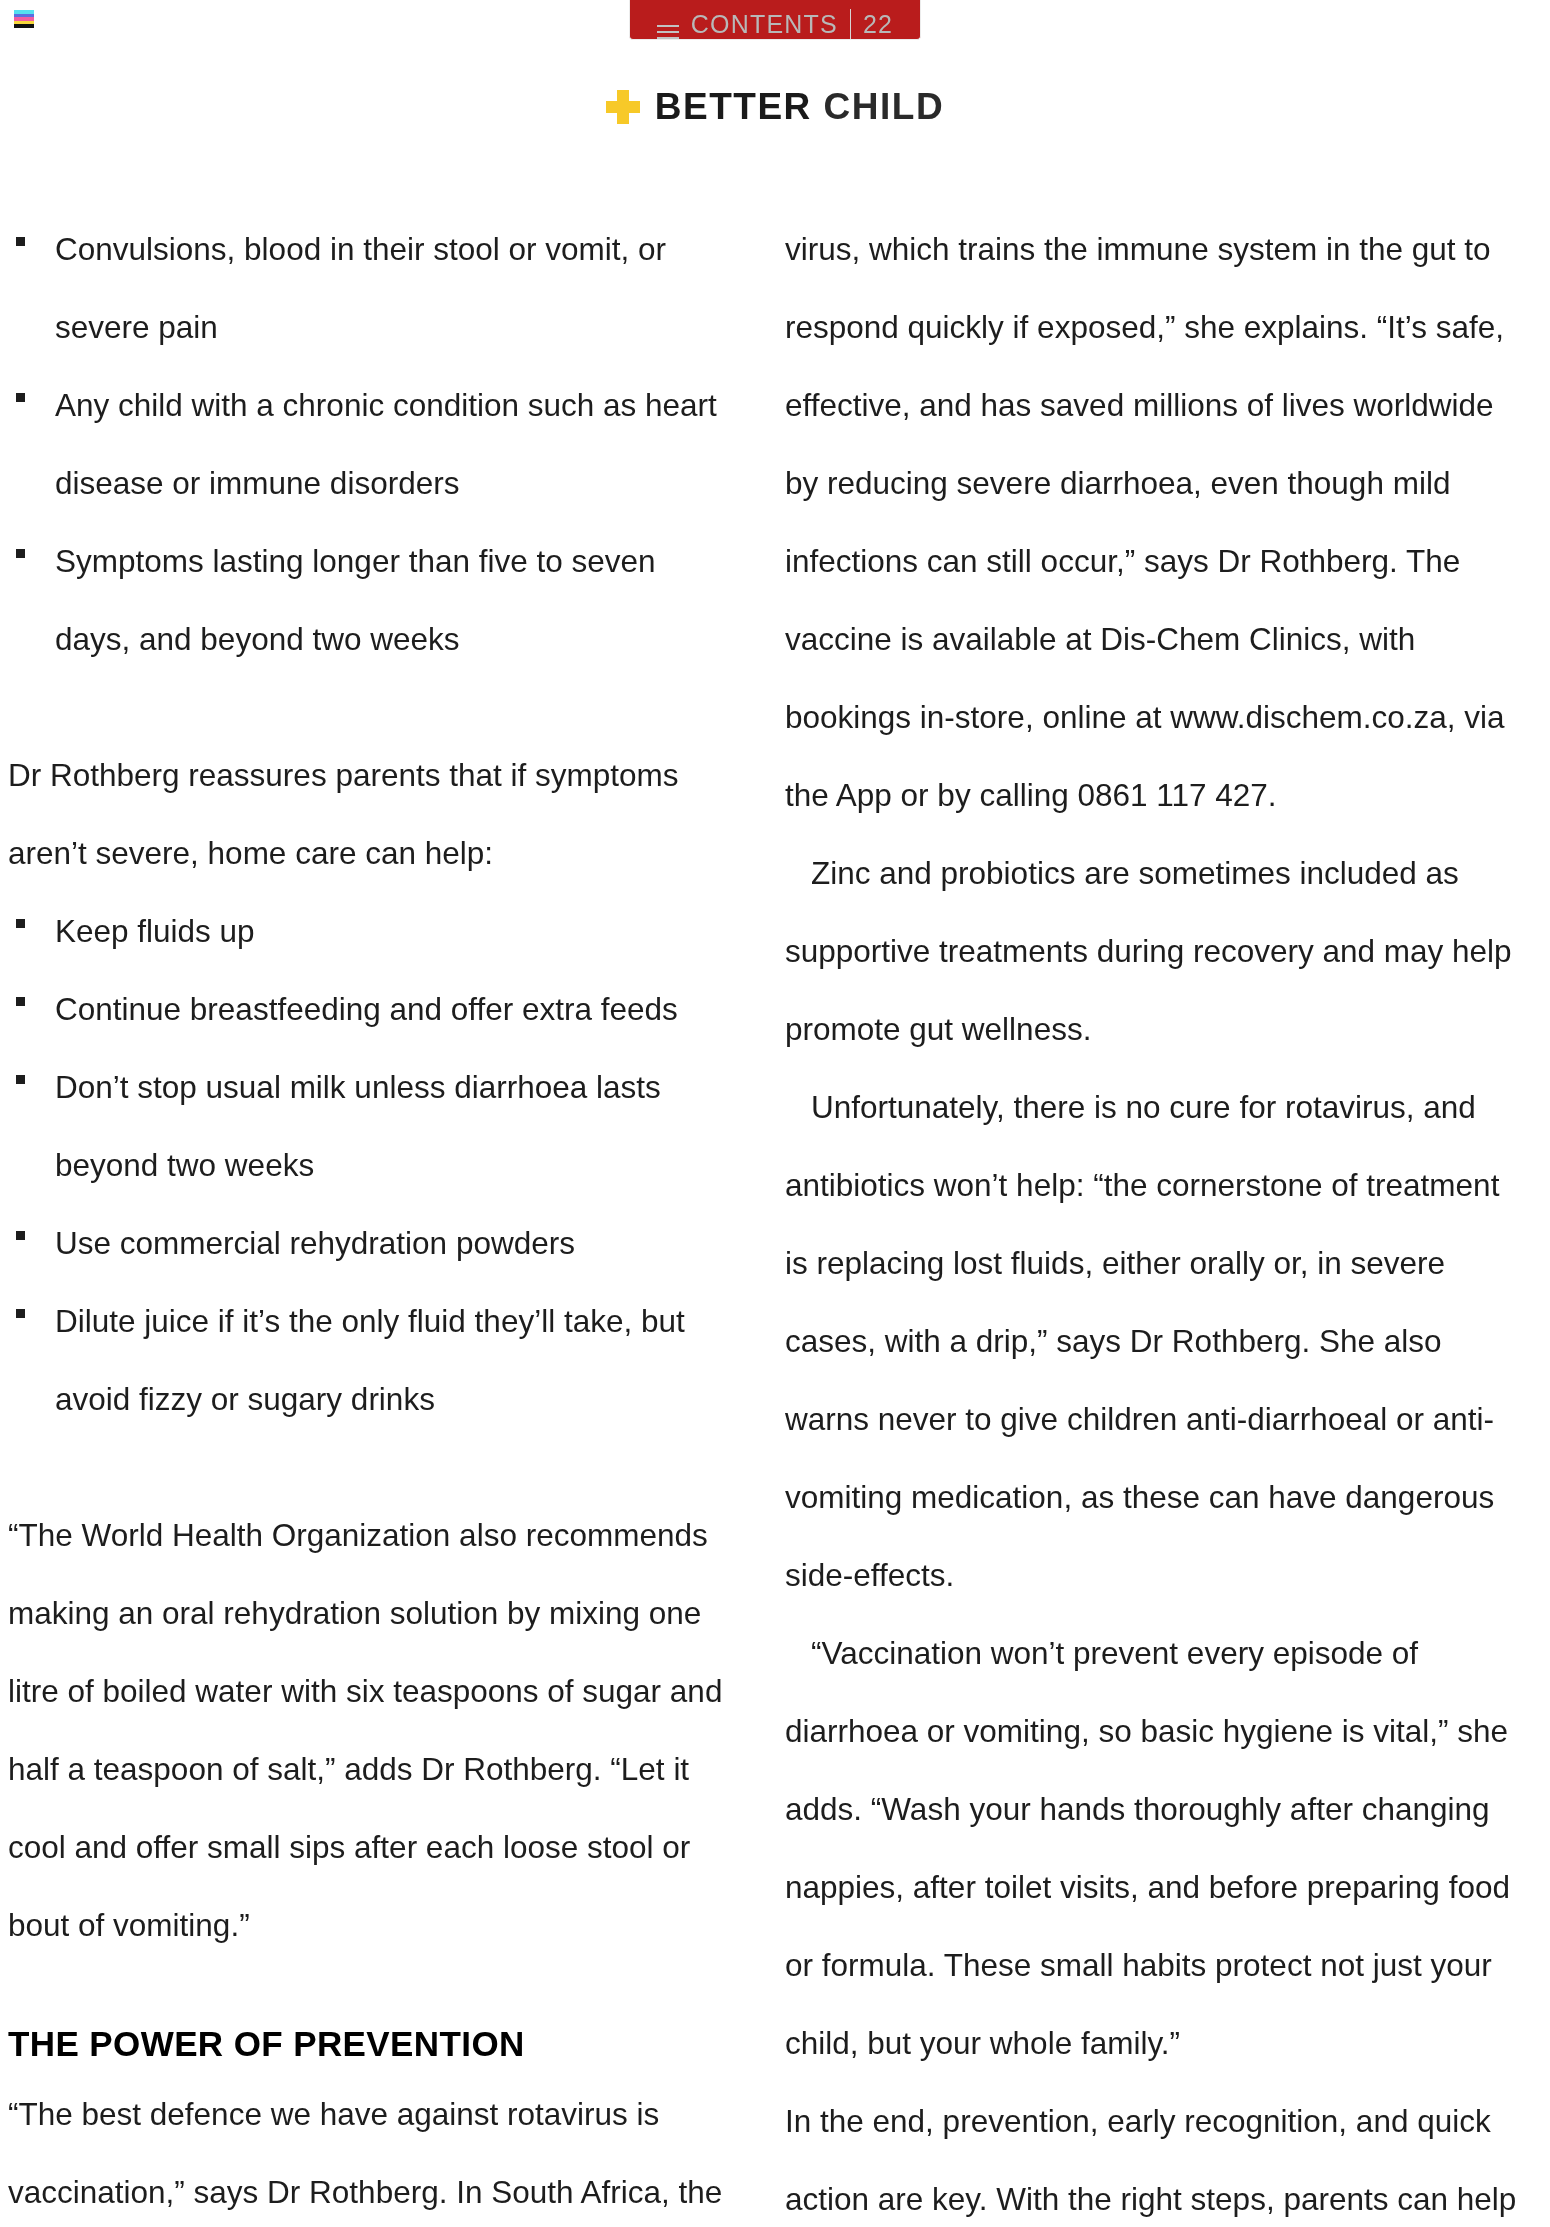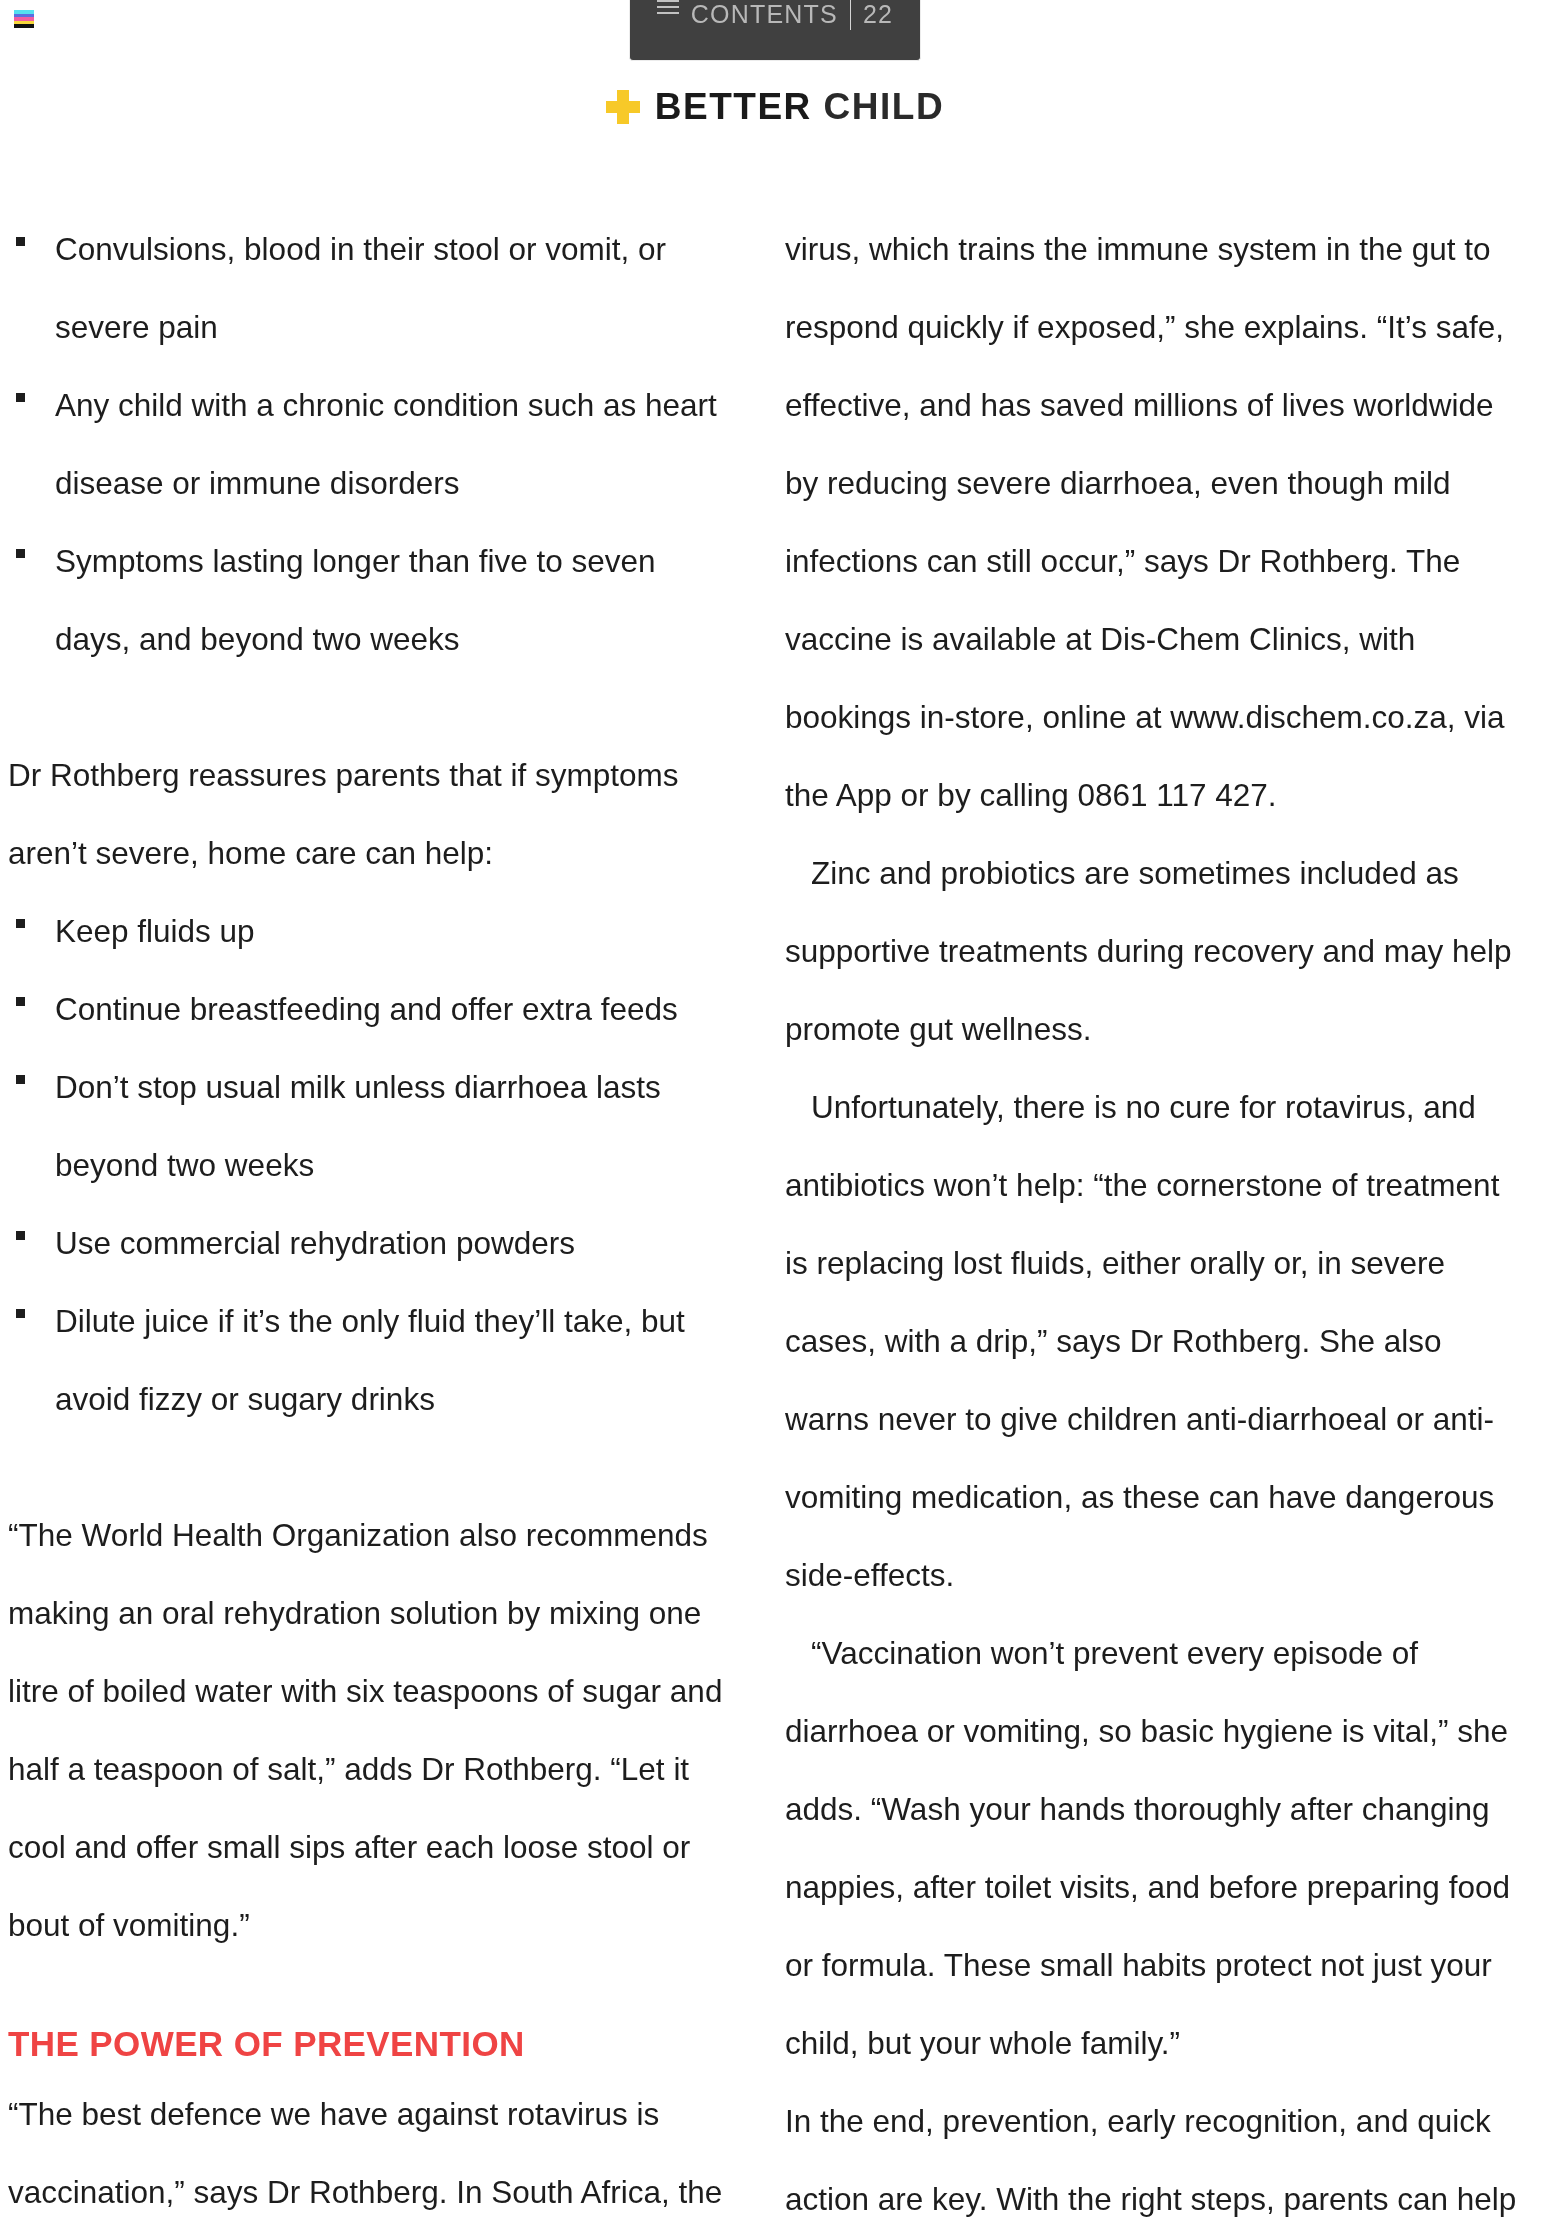--- a/index.html
+++ b/index.html
@@ -26,27 +26,27 @@
   }
   .reg-marker span { display: block; width: 100%; flex: 1 1 auto; }
 
   
   .contents-tab {
     position: absolute;
     top: 0;
     left: 50%;
     transform: translateX(-50%);
     width: 292px;
-    height: 61px;
-    background: #404040;
+    height: 40px;
+    background: #b91c1c;
     border: 1px solid #ececec;
     border-top: none;
     border-radius: 0 0 4px 4px;
     display: flex;
-    align-items: flex-start;
+    align-items: flex-end;
     justify-content: center;
     gap: 12px;
     color: #b8b8b8;
     font-size: 25px;
     letter-spacing: 1.2px;
     font-weight: 300;
   }
   .contents-tab .hamburger {
     display: inline-flex;
     flex-direction: column;
@@ -147,21 +147,21 @@
     top: 27px;
     width: 9px;
     height: 9px;
     background: #1d1d1d;
   }
 
   h2.section-heading {
     font-size: 35px;
     font-weight: 700;
     letter-spacing: 0.4px;
-    color: #ef4444;
+    color: #000000;
     margin: 55px 0 6px 0;
     line-height: 50px;
     text-transform: uppercase;
   }
 
   .end-mark {
     display: inline-block;
     width: 19px;
     height: 19px;
     position: relative;

